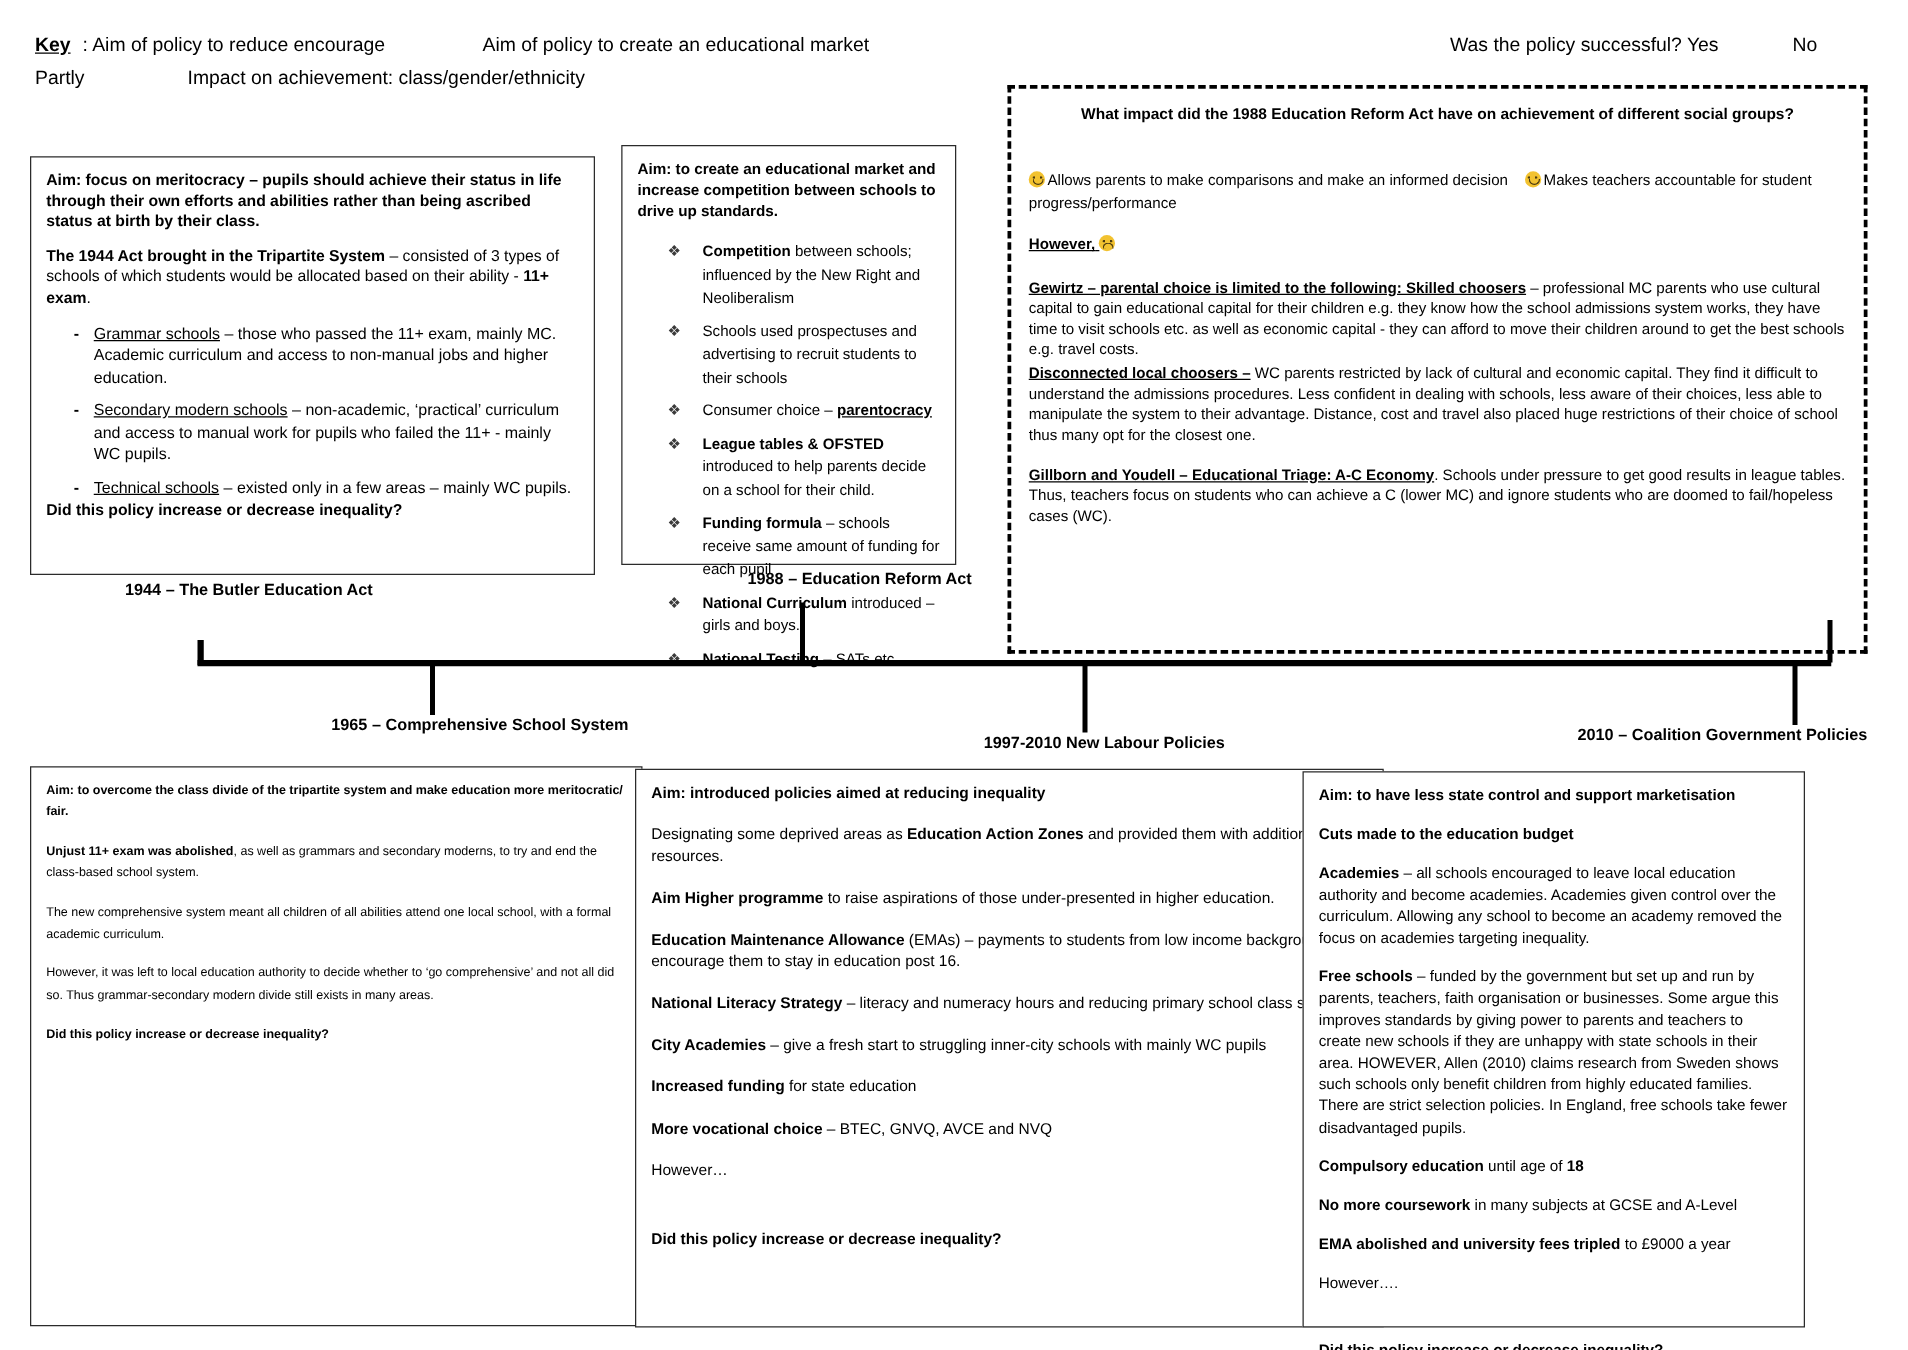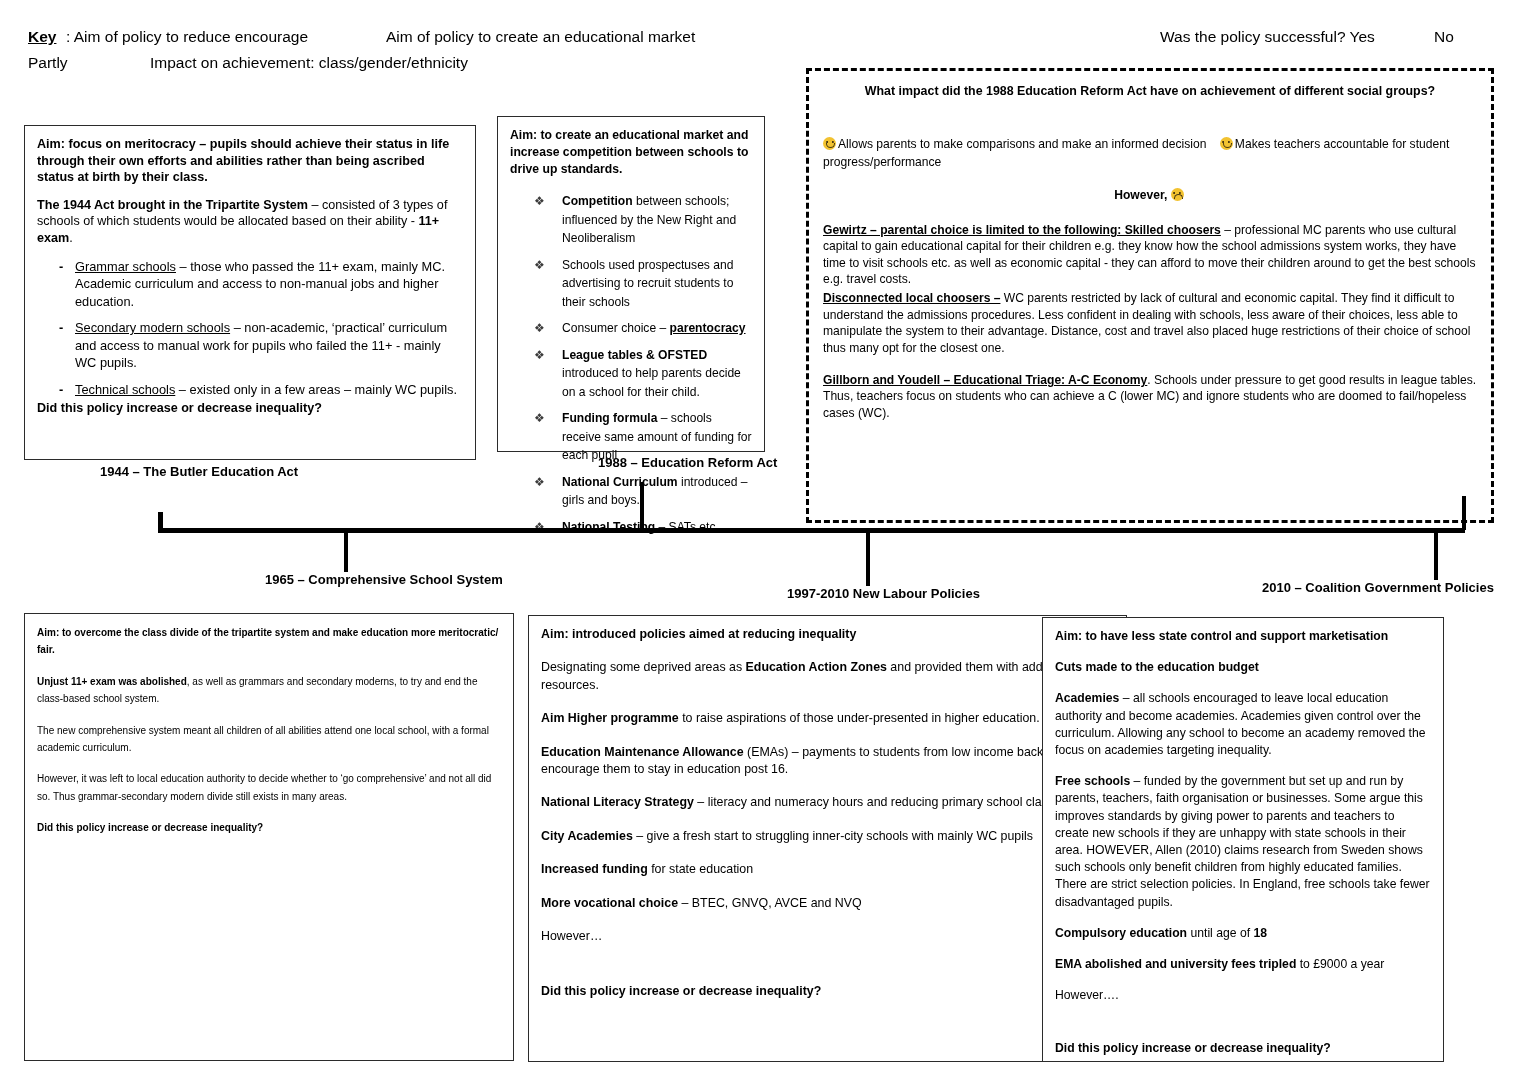--- a/index.html
+++ b/index.html
@@ -81,21 +81,21 @@
     box-sizing: border-box;
     padding: 12px 14px;
     font-size: 12.1px;
     line-height: 16.4px;
   }
   #box-impact .impact-title {
     font-weight: bold; text-align: center; font-size: 12.4px; margin-bottom: 14px;
   }
   #box-impact .smileline { margin-bottom: 16px; line-height: 18px; margin-top: 36px; }
   #box-impact .however {
-    text-align: center; font-weight: bold; margin: 0 0 18px 0;
+    font-weight: bold; text-decoration: underline; margin: 0 0 18px 0;
   }
   #box-impact .para { margin-bottom: 3px; }
   #box-impact .para.gap { margin-bottom: 16px; }
   .emoji-face {
     display: inline-block;
     width: 13px; height: 13px;
     border-radius: 50%;
     background: #f2c230;
     position: relative;
     vertical-align: -2px;
@@ -151,21 +151,21 @@
   }
   
   .tl-connector {
     position: absolute;
     background: #000000;
   }
 
   
   #box-1965 { left: 24px; top: 613px; width: 490px; height: 448px; }
   #box-1965 p { margin-bottom: 14px; line-height: 17.4px; font-size: 10px; }
-  #box-1997 { left: 528px; top: 615px; width: 599px; height: 447px; }
+  #box-1997 { left: 508px; top: 615px; width: 599px; height: 447px; }
   #box-1997 p { margin-bottom: 16px; line-height: 17.4px; font-size: 12.4px; }
   #box-2010 { left: 1042px; top: 617px; width: 402px; height: 445px; }
   #box-2010 p { margin-bottom: 14px; line-height: 17.2px; font-size: 12.2px; }
   .spacer-lg { height: 22px; }
 </style>
 </head>
 <body>
 
 <div id="key-row" class="abs">
   <div class="key-line">
@@ -258,17 +258,18 @@
   <div class="spacer-lg"></div>
   <p class="b">Did this policy increase or decrease inequality?</p>
 </div>
 
 <div id="box-2010" class="abs tbox">
   <p class="b">Aim: to have less state control and support marketisation</p>
   <p class="b">Cuts made to the education budget</p>
   <p><span class="b">Academies</span><span> – all schools encouraged to leave local education authority and become academies. Academies given control over the curriculum. Allowing any school to become an academy removed the focus on academies targeting inequality.</span></p>
   <p><span class="b">Free schools</span><span> – funded by the government but set up and run by parents, teachers, faith organisation or businesses. Some argue this improves standards by giving power to parents and teachers to create new schools if they are unhappy with state schools in their area. HOWEVER, Allen (2010) claims research from Sweden shows such schools only benefit children from highly educated families. There are strict selection policies. In England, free schools take fewer disadvantaged pupils.</span></p>
   <p><span class="b">Compulsory education</span><span> until age of </span><span class="b">18</span></p>
+  <p><span class="b">No more coursework</span><span> in many subjects at GCSE and A-Level</span></p>
   <p><span class="b">EMA abolished and university fees tripled</span><span> to £9000 a year</span></p>
   <p>However….</p>
   <div class="spacer-lg"></div>
   <p class="b">Did this policy increase or decrease inequality?</p>
 </div>
 
 </body></html>

